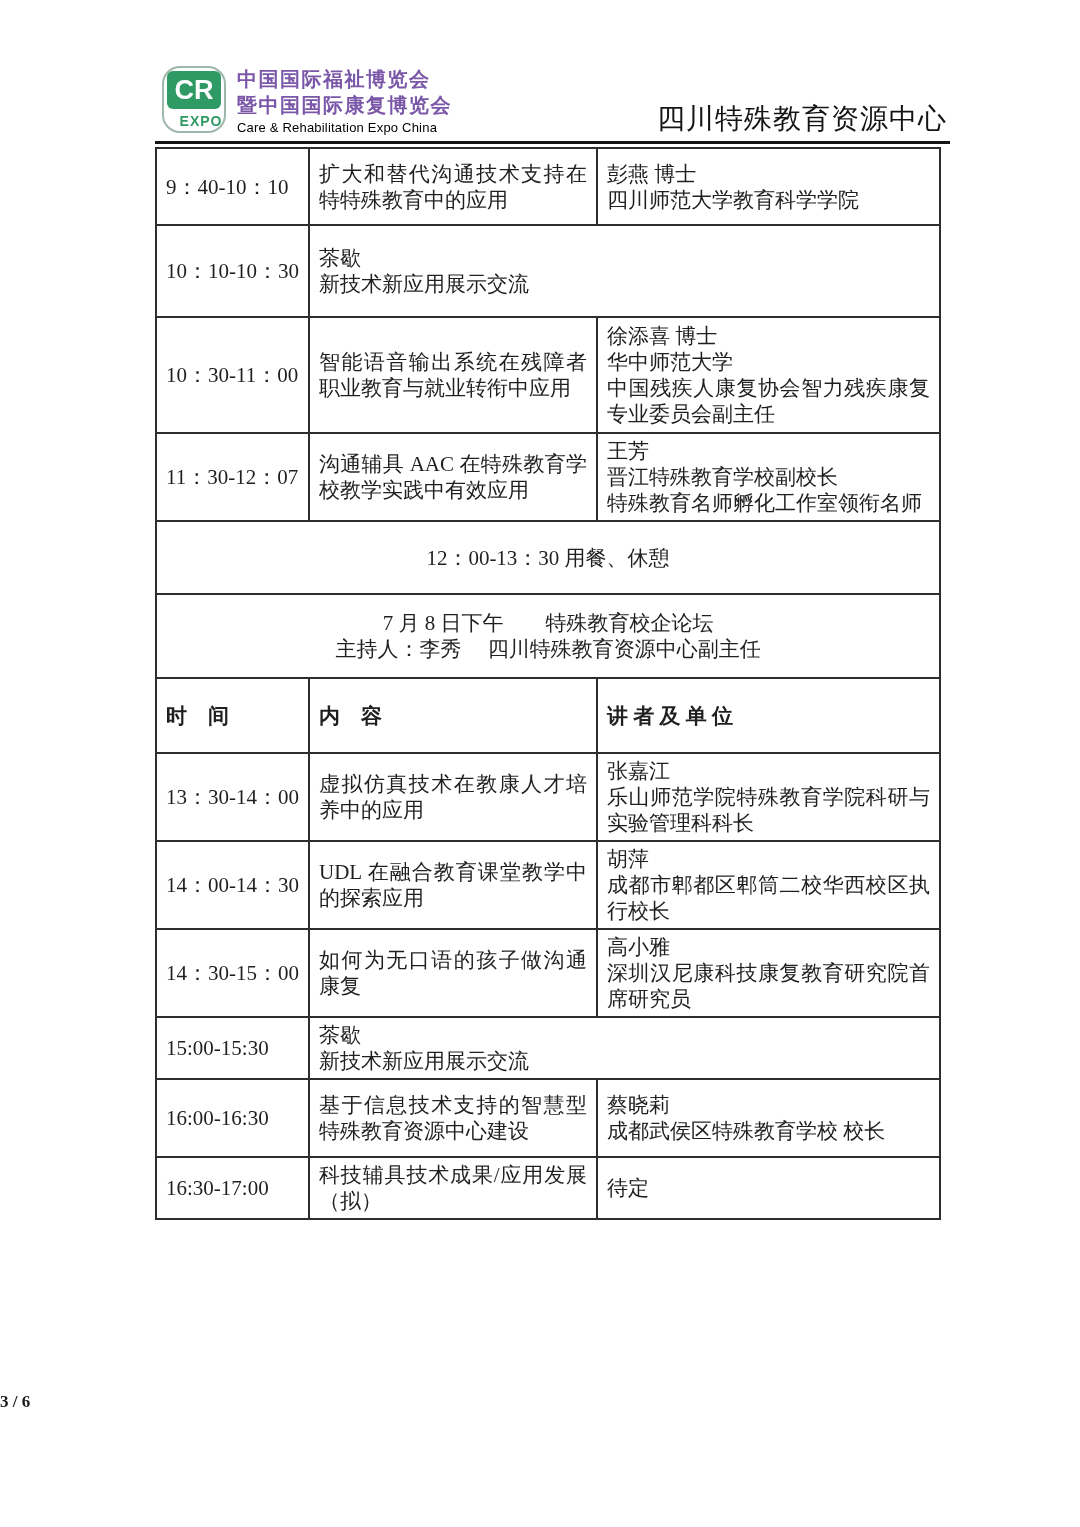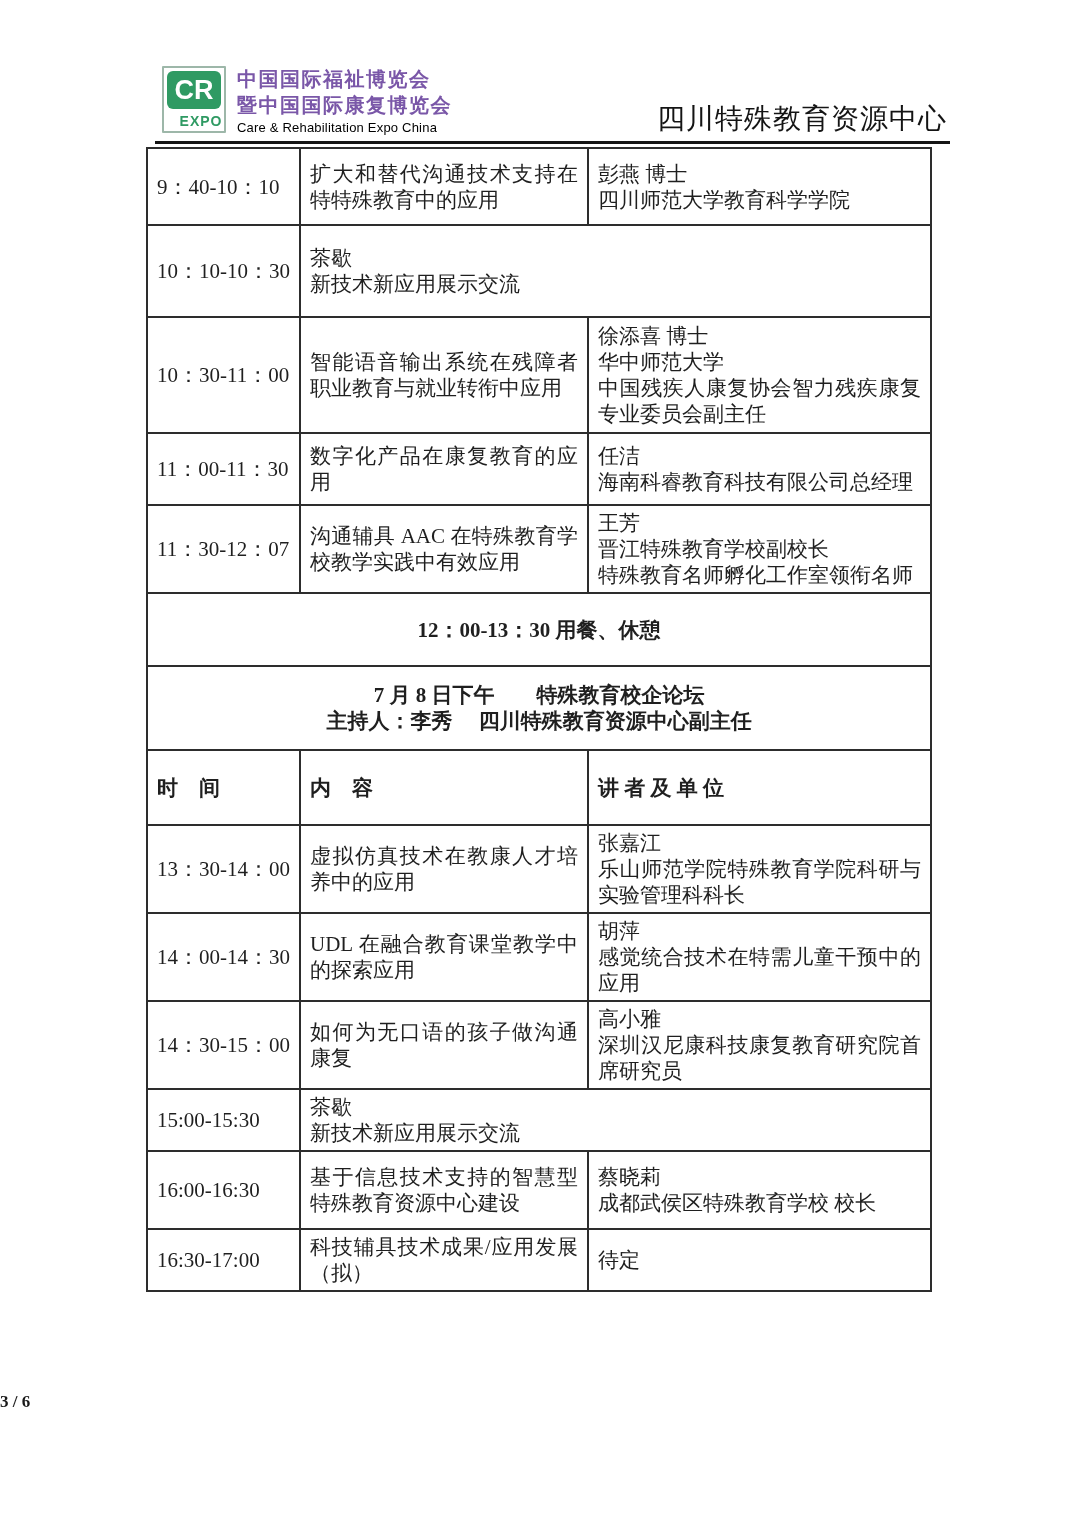--- a/index.html
+++ b/index.html
@@ -14,21 +14,21 @@
     width: 1080px; height: 1527px;
     background: #ffffff;
     overflow: hidden;
   }
 
   
   .logo {
     position: absolute; left: 162px; top: 66px;
     width: 64px; height: 67px;
     border: 2px solid #9db7a9;
-    border-radius: 1px;
+    border-radius: 18px;
     background: #ffffff;
     box-sizing: border-box;
   }
   .logo-cr {
     position: absolute; left: 3px; top: 3px; right: 3px; height: 38px;
     background: #2f9a63;
     border-radius: 6px;
     color: #ffffff;
     font-family: "Liberation Sans", "DejaVu Sans", sans-serif;
     font-weight: bold; font-size: 27px; line-height: 38px;
@@ -58,37 +58,37 @@
     font-size: 28px; letter-spacing: 1px; color: #141414;
     white-space: nowrap;
   }
   .header-rule {
     position: absolute; left: 155px; top: 141px;
     width: 795px; height: 3px; background: #151515;
   }
 
   
   table.schedule {
-    position: absolute; left: 146px; top: 147px;
+    position: absolute; left: 155px; top: 147px;
     width: 784px;
     border-collapse: collapse;
     table-layout: fixed;
   }
   table.schedule td {
     border: 2px solid #2d2d2d;
     vertical-align: middle;
     font-size: 21px;
     line-height: 26px;
     padding: 4px 9px;
     box-sizing: border-box;
     word-break: break-all;
   }
   td.c-time   { text-align: left; padding-left: 8px; white-space: nowrap; }
   td.c-content, td.c-speaker { text-align: justify; }
-  td.c-center { text-align: center; font-weight: bold; }
+  td.c-center { text-align: center; font-weight: normal; }
   td.c-head   { font-weight: bold; }
 
   
   .page-number {
     position: absolute; left: 0; top: 1392px; width: 1080px;
     text-align: left;
     font-size: 17px; font-weight: bold;
     font-family: "Liberation Serif", "DejaVu Serif", serif;
     color: #1a1a1a;
   }
@@ -138,28 +138,20 @@
       <tr style="height:116px">
         <td class="c-time">10：30-11：00</td>
         <td class="c-content">智能语音输出系统在残障者职业教育与就业转衔中应用</td>
         <td class="c-speaker">
           <div>徐添喜 博士</div>
           <div>华中师范大学</div>
           <div>中国残疾人康复协会智力残疾康复专业委员会副主任</div>
         </td>
       </tr>
 
-      <tr style="height:72px">
-        <td class="c-time">11：00-11：30</td>
-        <td class="c-content">数字化产品在康复教育的应用</td>
-        <td class="c-speaker">
-          <div>任洁</div>
-          <div>海南科睿教育科技有限公司总经理</div>
-        </td>
-      </tr>
 
       <tr style="height:85px">
         <td class="c-time">11：30-12：07</td>
         <td class="c-content">沟通辅具 AAC 在特殊教育学校教学实践中有效应用</td>
         <td class="c-speaker">
           <div>王芳</div>
           <div>晋江特殊教育学校副校长</div>
           <div>特殊教育名师孵化工作室领衔名师</div>
         </td>
       </tr>
@@ -188,21 +180,21 @@
           <div>张嘉江</div>
           <div>乐山师范学院特殊教育学院科研与实验管理科科长</div>
         </td>
       </tr>
 
       <tr style="height:87px">
         <td class="c-time">14：00-14：30</td>
         <td class="c-content">UDL 在融合教育课堂教学中的探索应用</td>
         <td class="c-speaker">
           <div>胡萍</div>
-          <div>感觉统合技术在特需儿童干预中的应用</div>
+          <div>成都市郫都区郫筒二校华西校区执行校长</div>
         </td>
       </tr>
 
       <tr style="height:83px">
         <td class="c-time">14：30-15：00</td>
         <td class="c-content">如何为无口语的孩子做沟通康复</td>
         <td class="c-speaker">
           <div>高小雅</div>
           <div>深圳汉尼康科技康复教育研究院首席研究员</div>
         </td>

